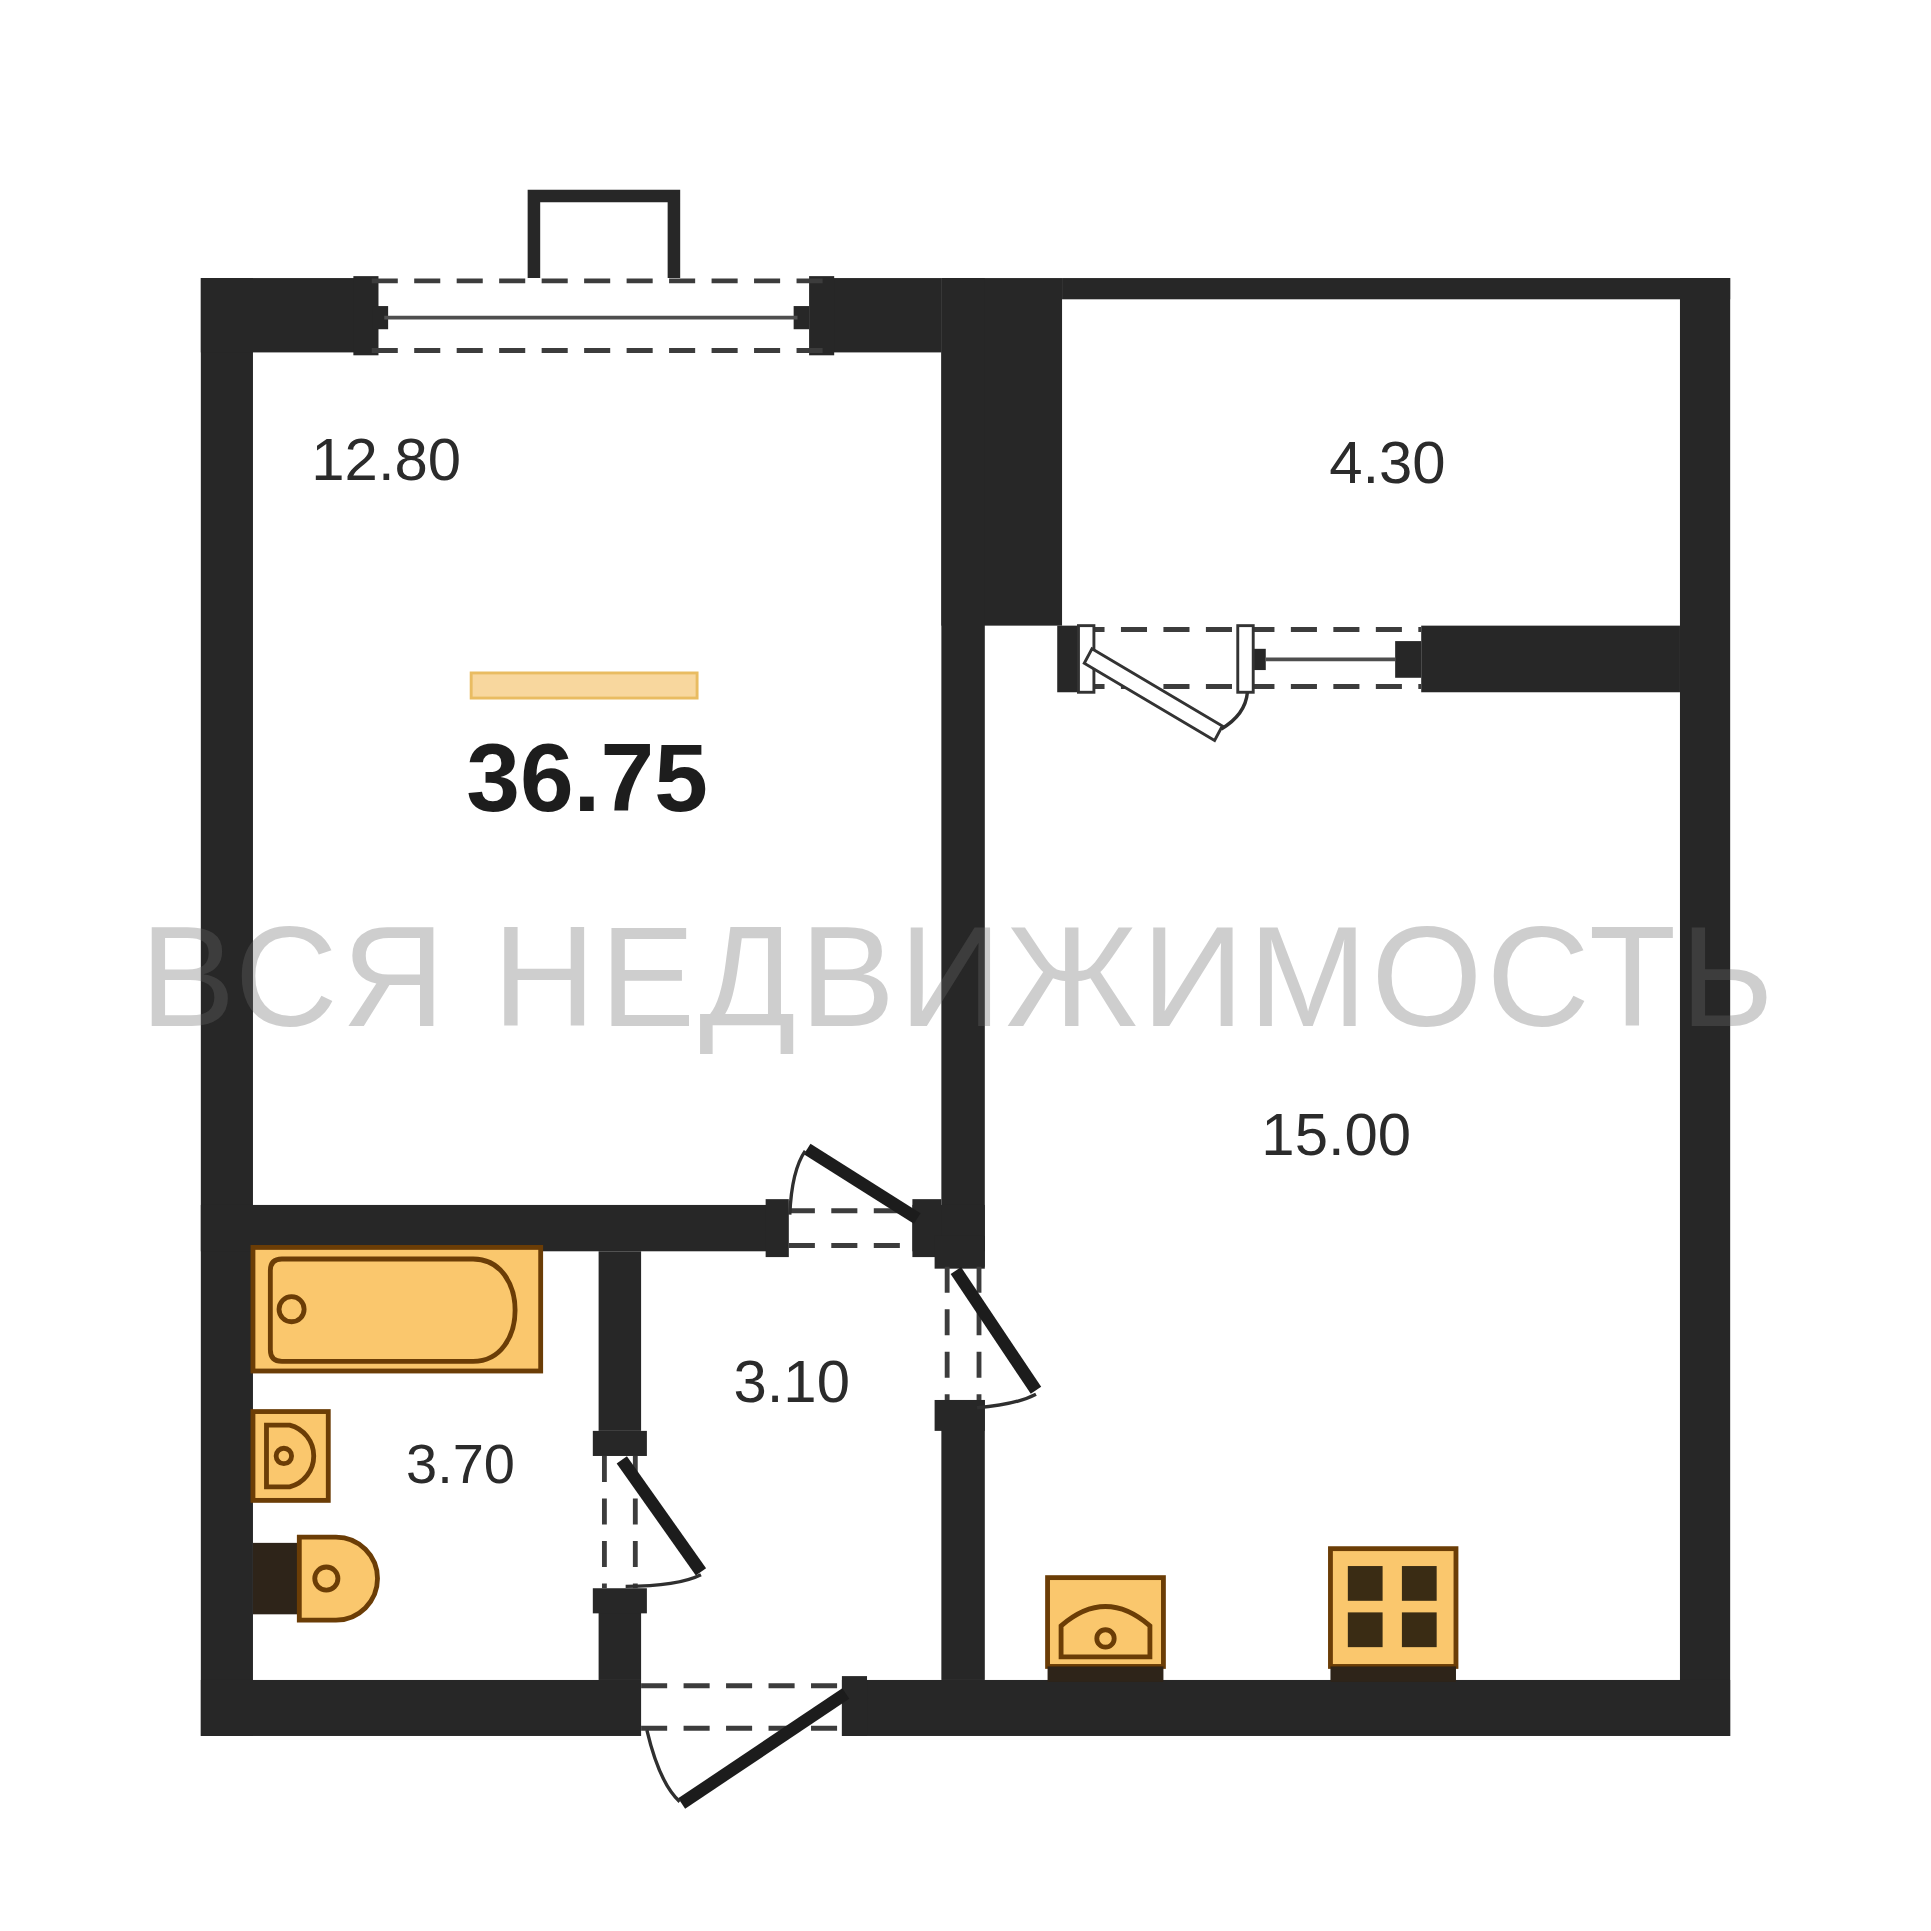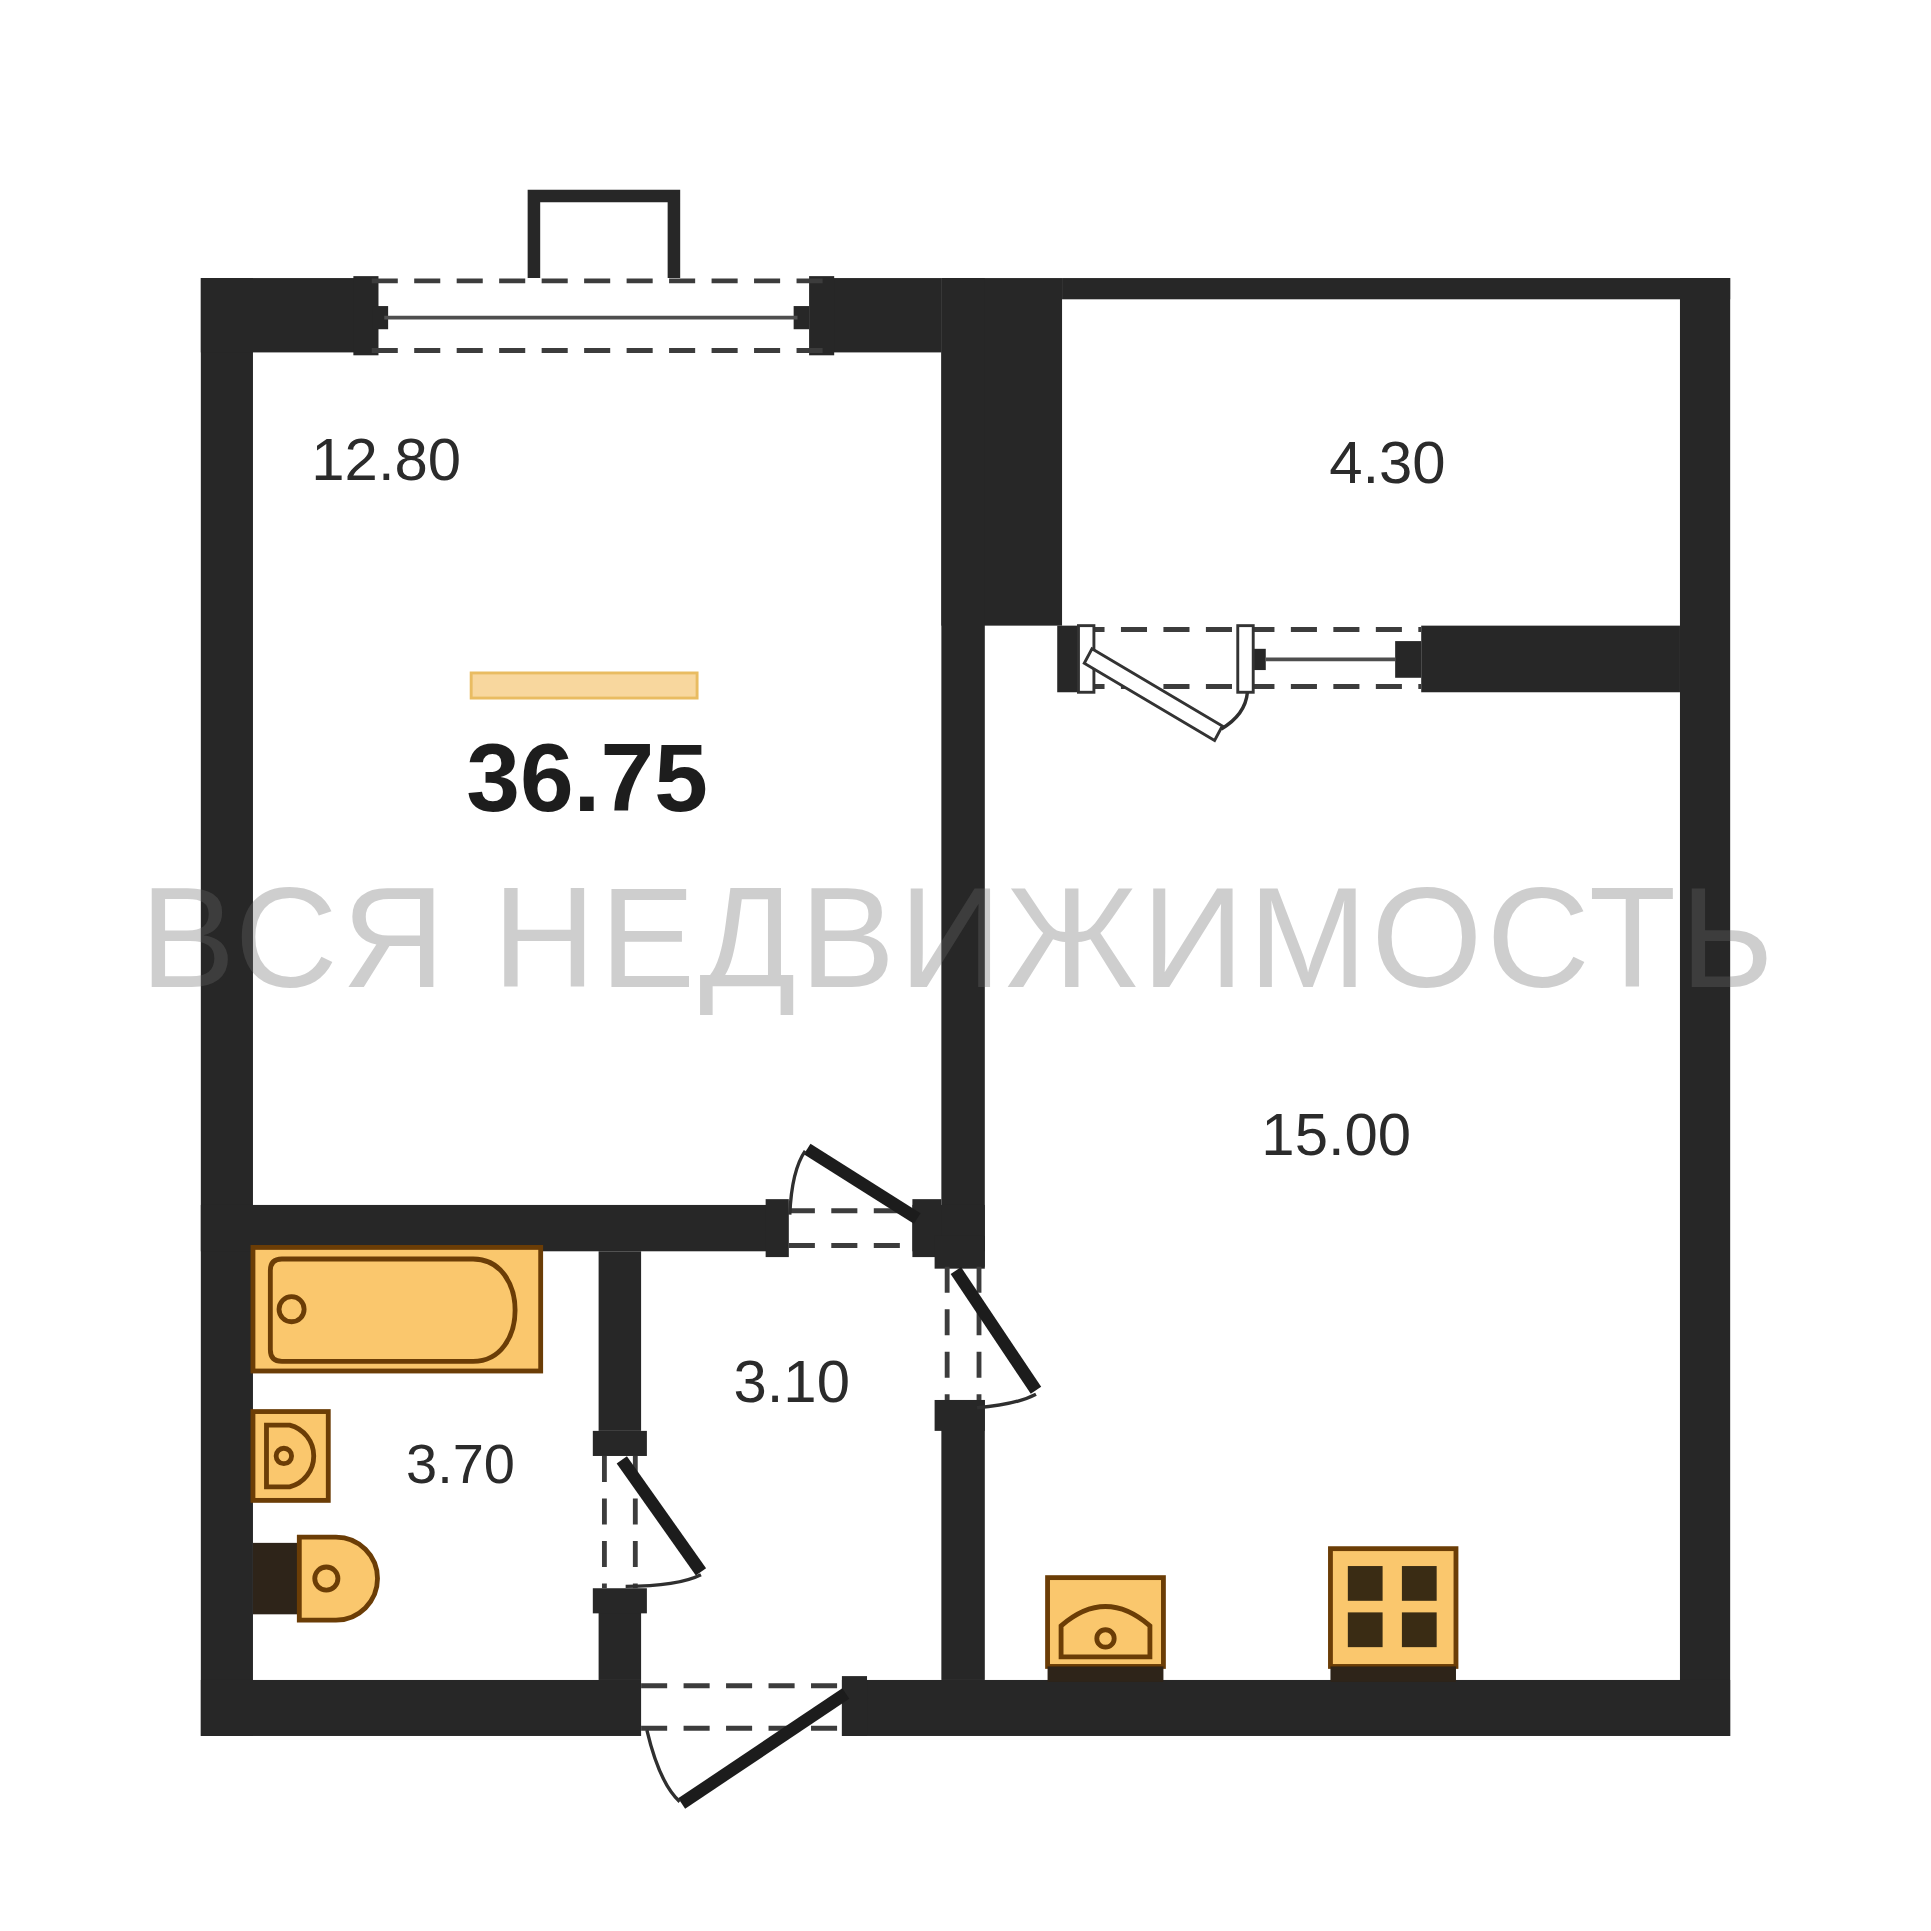--- a/index.html
+++ b/index.html
@@ -35,21 +35,21 @@
   .whiteleaf{fill:#fff;stroke:#333;stroke-width:3;}
   .fix{fill:var(--fixture);stroke:var(--fixtureLine);stroke-width:5;}
   .fixline{fill:none;stroke:var(--fixtureLine);stroke-width:5;}
   .darkfix{fill:var(--fixtureDark);}
   .burner{fill:var(--burner);}
   .bar{fill:var(--bar);stroke:var(--barLine);stroke-width:3;}
   .lbl{font:400 62px "Liberation Sans",sans-serif;fill:var(--text);text-anchor:middle;}
   .lbl-sm{font-size:58px;}
   .big{font:700 100px "Liberation Sans",sans-serif;fill:var(--totalText);text-anchor:middle;}
   .watermark{
-    position:absolute;left:140px;top:856px;
+    position:absolute;left:140px;top:895px;
     font:400 143px "Liberation Sans",sans-serif;
     letter-spacing:3.9px;white-space:nowrap;
     color:rgba(105,105,105,0.33);
     pointer-events:none;
   }
 </style>
 </head>
 <body>
 
 <div class="canvas">

